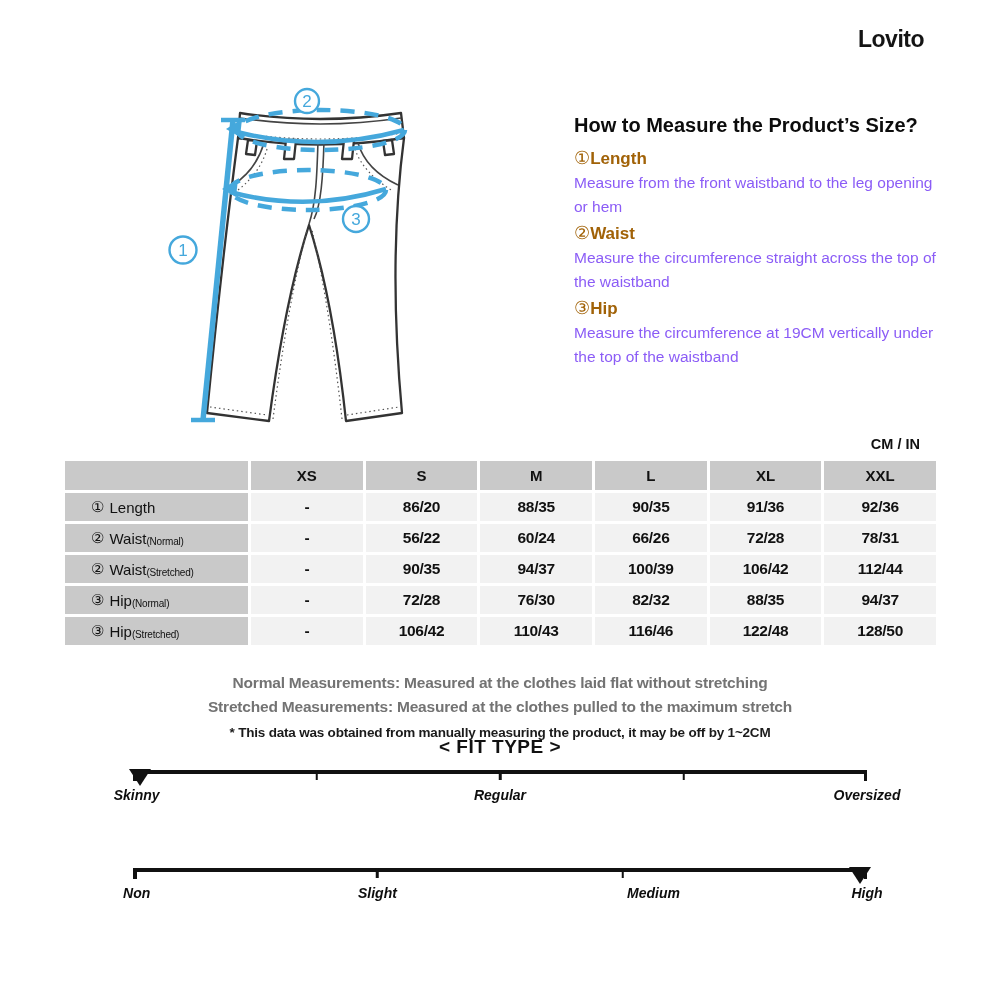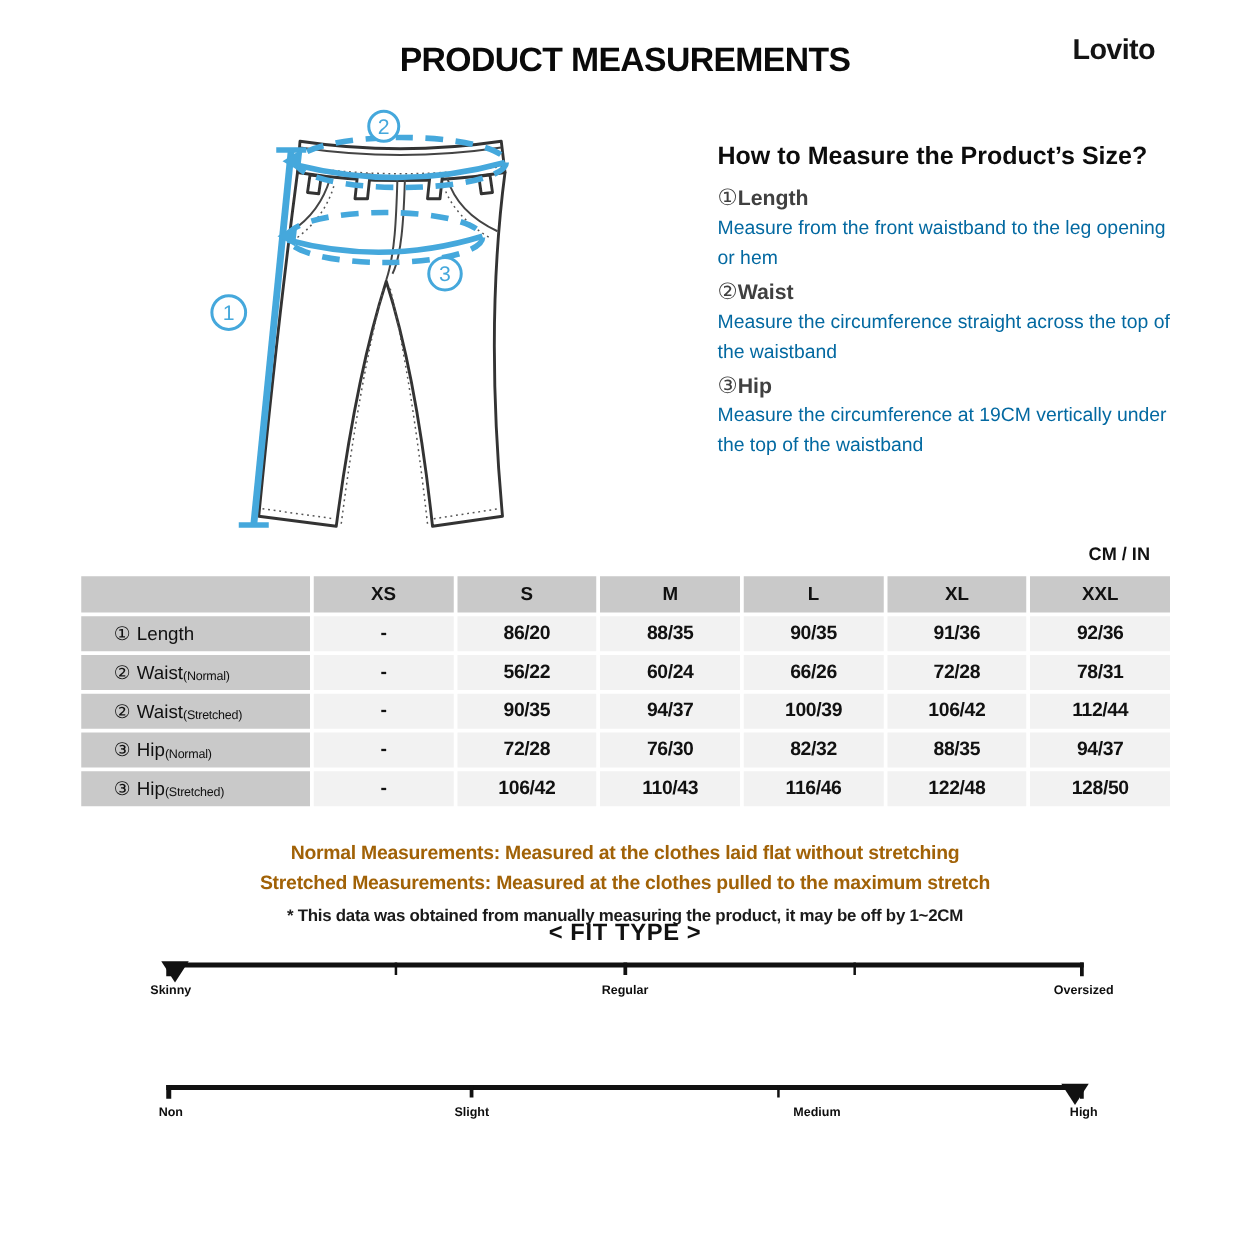--- a/index.html
+++ b/index.html
@@ -11,65 +11,64 @@
          font-size:27px;font-weight:800;letter-spacing:-0.5px;color:#0a0a0a;}
   .brand{position:absolute;top:26px;right:76px;font-size:23px;font-weight:800;
          letter-spacing:-0.5px;color:#141414;}
 
   
   .diagram{position:absolute;left:130px;top:85px;width:380px;height:360px;}
 
   
   .guide{position:absolute;left:530px;top:112px;width:400px;margin-left:44px;}
   .guide-heading{font-size:20px;font-weight:700;line-height:27px;color:#0c0c0c;margin-bottom:7px;}
-  .guide-item-title{font-size:17px;line-height:25px;margin-top:3px;color:#404040;}
+  .guide-item-title{font-size:17px;line-height:25px;margin-top:3px;color:#a16207;}
   .g-num{font-weight:400;font-size:18px;}
   .g-title{font-weight:700;}
-  .guide-desc{color:#0369a1;font-size:15.5px;line-height:23.5px;width:372px;}
+  .guide-desc{color:#8b5cf6;font-size:15.5px;line-height:23.5px;width:372px;}
 
   
   .unit-label{position:absolute;top:436px;right:80px;font-size:14.5px;font-weight:700;}
   .size-table{position:absolute;left:65px;top:461px;width:871px;display:grid;
               grid-template-columns:183px repeat(6,1fr);gap:3px;}
   .cell{height:28px;display:flex;align-items:center;justify-content:center;
         background:#f2f2f2;font-size:15px;}
   .cell.head{background:#c9c9c9;font-weight:700;height:29px;}
   .cell.rowlabel{background:#c9c9c9;justify-content:flex-start;padding-left:26px;font-weight:400;}
   .cell.value{font-weight:700;letter-spacing:-0.3px;font-size:15.5px;}
   .row-num{margin-right:5px;font-size:15px;}
   .sub{font-size:10px;position:relative;top:3px;letter-spacing:-0.2px;}
 
   
   .notes{position:absolute;top:671px;left:0;right:0;text-align:center;}
-  .note-main{font-size:15.5px;font-weight:700;line-height:24px;color:#a16207;letter-spacing:-0.2px;}
+  .note-main{font-size:15.5px;font-weight:700;line-height:24px;color:#737373;letter-spacing:-0.2px;}
   .note-disclaimer{font-size:13.5px;font-weight:600;margin-top:6px;color:#1b1b1b;letter-spacing:-0.2px;}
 
   
   .scale{position:absolute;left:0;right:0;}
   #scale-fit{top:735px;}
   #scale-stretch{top:857px;}
   .scale-title{text-align:center;font-size:19px;font-weight:800;letter-spacing:0.5px;line-height:24px;}
   .scale-line{position:relative;width:734px;margin:11px auto 0;height:4px;background:#111;}
   .scale-cap{position:absolute;top:0;width:3.5px;height:11px;background:#111;}
   .scale-cap.left{left:0;}
   .scale-cap.right{right:0;}
   .scale-tick{position:absolute;top:0;width:2.5px;height:10px;background:#111;transform:translateX(-50%);}
   .scale-marker{position:absolute;top:-1px;width:0;height:0;transform:translateX(-50%);
                 border-left:11px solid transparent;border-right:11px solid transparent;
                 border-top:17px solid #111;}
   .scale-labels{position:relative;width:734px;margin:13px auto 0;height:22px;}
-  .scale-label{position:absolute;top:0;transform:translateX(-50%);font-size:10px;
-               font-weight:700;white-space:nowrap;color:#0e0e0e;}
+  .scale-label{position:absolute;top:0;transform:translateX(-50%);font-size:14px;
+               font-weight:700;white-space:nowrap;color:#0e0e0e;font-style:italic;}
 </style>
 </head>
 <body>
 
 <div class="page">
 
-  <div class="title">PRODUCT MEASUREMENTS</div>
   <div class="brand">Lovito</div>
 
   <div class="diagram">
     <svg width="380" height="360" viewBox="0 0 380 360">
 
       <g stroke="#333" stroke-width="2.3" fill="#fff" stroke-linejoin="round">
         <path d="M 108 53 Q 92 175 77 328 L 139 336 Q 155 215 179 140 Q 203 215 216 336 L 272 328 Q 258 175 274 53 Z"></path>
         <path d="M 110 28 Q 190 40 271 28 L 274 53 Q 190 66 108 53 Z"></path>
         <path d="M 156 55 L 166 55 L 164 74 L 154 74 Z"></path>
         <path d="M 214 55 L 224 55 L 222 74 L 212 74 Z"></path>

